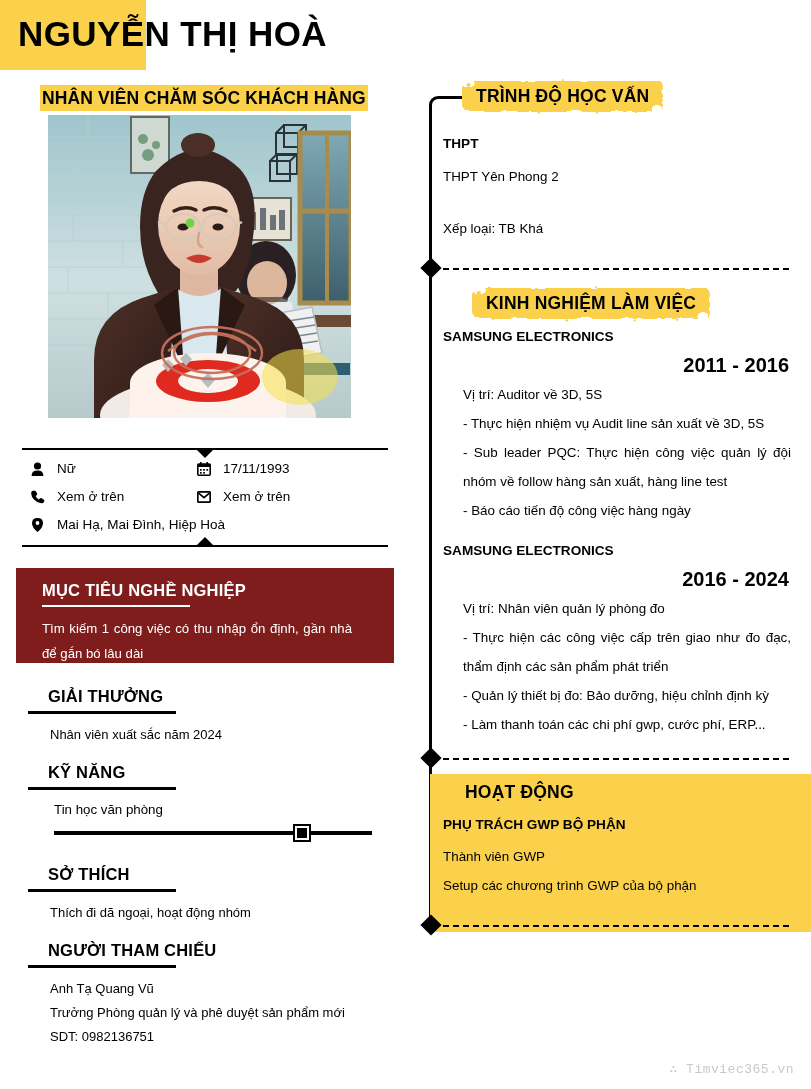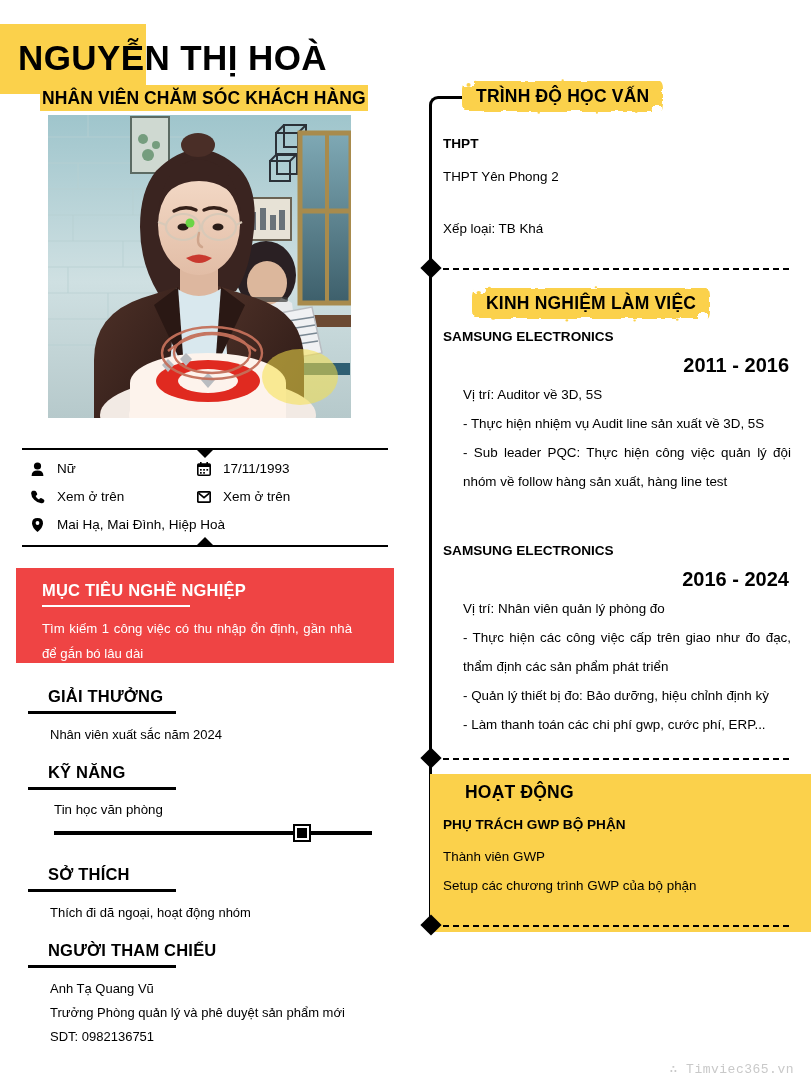--- a/index.html
+++ b/index.html
@@ -24,21 +24,21 @@
   .left-col {
     position: absolute;
     left: 0; top: 0;
     width: 410px;
     height: 1089px;
   }
 
   
   .name-wrap {
     position: absolute;
-    left: 0; top: 24px;
+    left: 0; top: 0;
     width: 410px; height: 70px; text-decoration: underline;
   }
   .name-hl {
     position: absolute;
     left: 0; top: 0;
     width: 146px; height: 70px;
     background: #FBD14B;
   }
   .name-text {
     position: absolute;
@@ -123,21 +123,21 @@
     flex: 0 0 15px;
   }
   .cicon svg { display: block; }
   .ctext { font-size: 13.5px; line-height: 15px; }
 
   
   .objective {
     position: absolute;
     left: 16px; top: 568px;
     width: 378px; height: 95px;
-    background: #ef4444;
+    background: #7f1d1d;
     color: #ffffff;
     padding: 12px 18px 0 26px;
   }
   .obj-title {
     font-size: 16.5px;
     font-weight: bold;
     letter-spacing: 0.2px;
     line-height: 20px;
   }
   .obj-underline {
@@ -697,20 +697,21 @@
       <span class="bh-text">KINH NGHIỆM LÀM VIỆC</span>
     </div>
 
     <div class="rtxt r-bold" style="left:33px; top:327px;">SAMSUNG ELECTRONICS</div>
     <div class="rtxt r-date" style="right:22px; top:356px;">2011 - 2016</div>
     <div class="rtxt r-just" style="left:33px; top:380px; width:348px;">
       <span class="ln">Vị trí: Auditor về 3D, 5S</span>
       <span class="ln">- Thực hiện nhiệm vụ Audit line sản xuất về 3D, 5S</span>
       <span class="ln" style="text-align:justify; text-align-last:justify;">- Sub leader PQC: Thực hiện công việc quản lý đội</span>
       <span class="ln">nhóm về follow hàng sản xuất, hàng line test</span>
+      <span class="ln">- Báo cáo tiến độ công việc hàng ngày</span>
     </div>
 
     <div class="rtxt r-bold" style="left:33px; top:541px;">SAMSUNG ELECTRONICS</div>
     <div class="rtxt r-date" style="right:22px; top:570px;">2016 - 2024</div>
     <div class="rtxt r-just" style="left:33px; top:594px; width:348px;">
       <span class="ln">Vị trí: Nhân viên quản lý phòng đo</span>
       <span class="ln" style="text-align:justify; text-align-last:justify;">- Thực hiện các công việc cấp trên giao như đo đạc,</span>
       <span class="ln">thẩm định các sản phẩm phát triển</span>
       <span class="ln">- Quản lý thiết bị đo: Bảo dưỡng, hiệu chỉnh định kỳ</span>
       <span class="ln">- Làm thanh toán các chi phí gwp, cước phí, ERP...</span>

